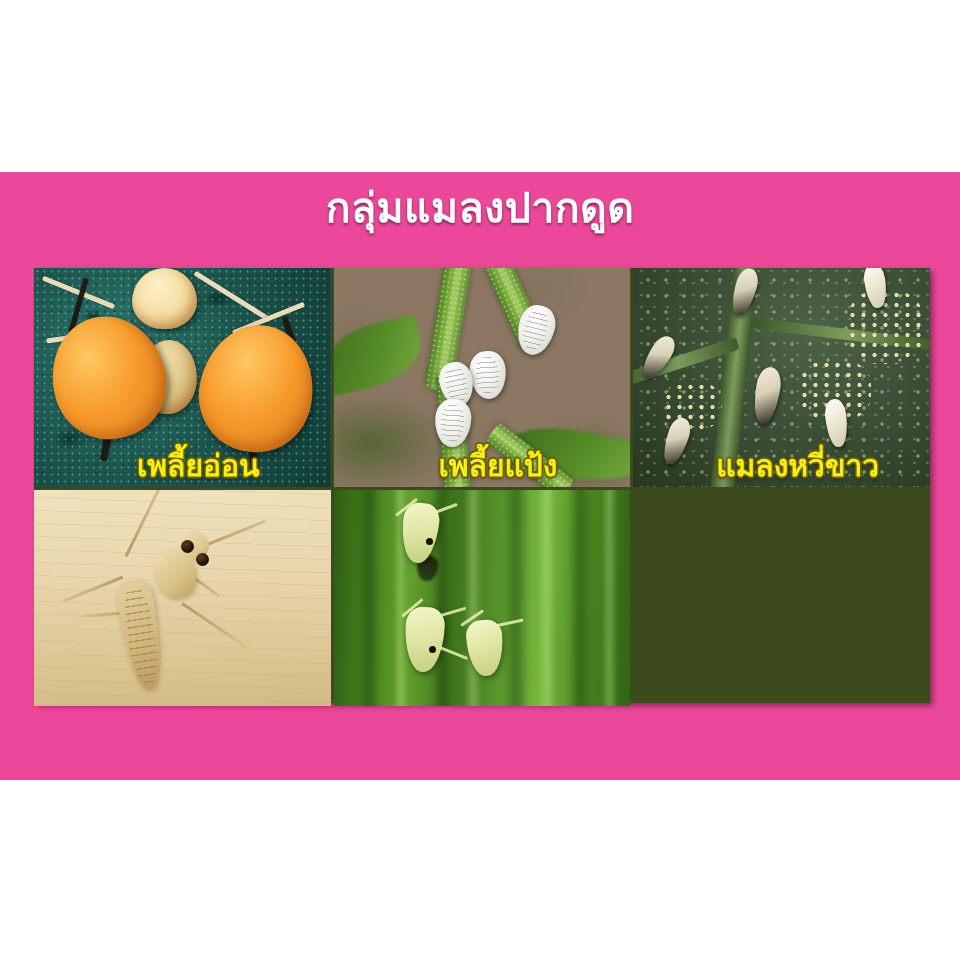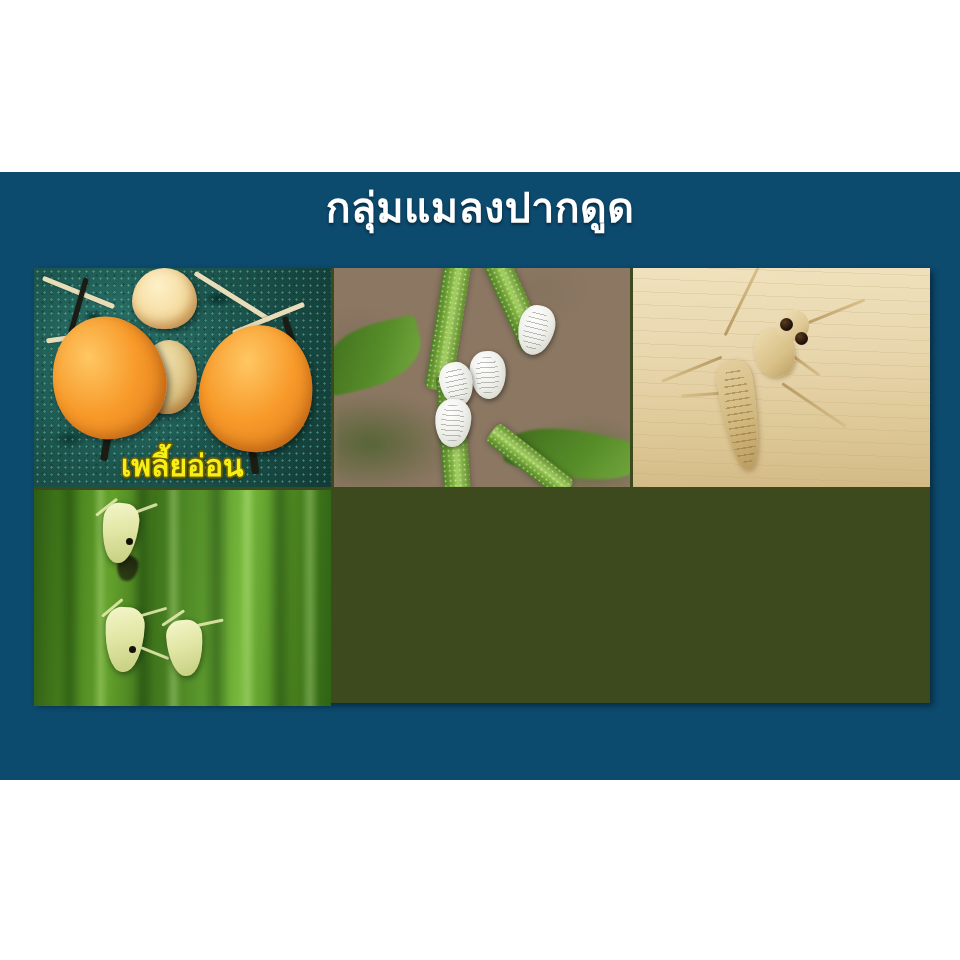--- a/index.html
+++ b/index.html
@@ -22,21 +22,21 @@
     background: #ffffff;
   }
 
   
   .poster {
     position: absolute;
     left: 0;
     top: 172px;
     width: 960px;
     height: 608px;
-    background: #0c4a6e;
+    background: #ec4899;
   }
 
   .poster-title {
     position: absolute;
     left: 0;
     top: 14px;
     width: 960px;
     text-align: center;
     color: #ffffff;
     font-size: 41px;
@@ -77,20 +77,21 @@
     font-size: 30px;
     font-weight: bold;
     line-height: 1.15;
     text-shadow:
        1.6px 0 0 #6b5d00, -1.6px 0 0 #6b5d00,
        0 1.6px 0 #6b5d00, 0 -1.6px 0 #6b5d00,
        1.2px 1.2px 0 #6b5d00, -1.2px 1.2px 0 #6b5d00,
        1.2px -1.2px 0 #6b5d00, -1.2px -1.2px 0 #6b5d00,
        0 2px 4px rgba(0,0,0,0.55);
     font-family: "DejaVu Sans", "Liberation Sans", sans-serif;
+    padding-left: 16px;
   }
 
   .art { position: absolute; inset: 0; }
 
   
   .art-aphid {
     background:
       radial-gradient(ellipse 16px 10px at 20% 22%, #0d3a33 0%, transparent 70%),
       radial-gradient(ellipse 22px 13px at 62% 14%, #07302a 0%, transparent 70%),
       radial-gradient(ellipse 20px 14px at 86% 60%, #0a3630 0%, transparent 70%),
@@ -374,23 +375,42 @@
           <div class="mleaf" style="left:58%;top:74%;width:46%;height:22%;transform:rotate(12deg);"></div>
           <div class="stem" style="left:34%;top:-6%;width:9%;height:62%;transform:rotate(9deg);"></div>
           <div class="stem" style="left:56%;top:-8%;width:9%;height:46%;transform:rotate(-24deg);"></div>
           <div class="stem" style="left:36%;top:48%;width:9%;height:58%;transform:rotate(-4deg);"></div>
           <div class="stem" style="left:62%;top:66%;width:8%;height:44%;transform:rotate(-52deg);"></div>
           <div class="mbug" style="left:62%;top:17%;width:12%;height:23%;transform:rotate(14deg);"></div>
           <div class="mbug" style="left:46%;top:38%;width:12%;height:22%;transform:rotate(-4deg);"></div>
           <div class="mbug" style="left:36%;top:43%;width:11%;height:20%;transform:rotate(-12deg);"></div>
           <div class="mbug" style="left:34%;top:60%;width:12%;height:22%;transform:rotate(4deg);"></div>
         </div>
+        <div class="cell-caption">เพลี้ยแป้ง</div>
       </div>
 
 
+      <div class="cell">
+        <div class="art art-wf">
+          <div class="nymphs"></div>
+          <div class="wf-vein" style="left:30%;top:-10%;width:8%;height:122%;transform:rotate(6deg);"></div>
+          <div class="wf-vein" style="left:-6%;top:40%;width:42%;height:6%;transform:rotate(-18deg);"></div>
+          <div class="wf-vein" style="left:40%;top:28%;width:64%;height:5%;transform:rotate(7deg);"></div>
+          <div class="nymph-patch" style="left:72%;top:10%;width:26%;height:34%;"></div>
+          <div class="nymph-patch" style="left:56%;top:42%;width:24%;height:28%;"></div>
+          <div class="nymph-patch" style="left:10%;top:52%;width:20%;height:22%;"></div>
+          <div class="wfly wfly-dark" style="left:34%;top:0%;width:7%;height:22%;transform:rotate(16deg);"></div>
+          <div class="wfly" style="left:78%;top:-2%;width:7%;height:20%;transform:rotate(-8deg);"></div>
+          <div class="wfly wfly-dark" style="left:5%;top:30%;width:7%;height:21%;transform:rotate(32deg);"></div>
+          <div class="wfly wfly-dark" style="left:41%;top:45%;width:8%;height:26%;transform:rotate(9deg);"></div>
+          <div class="wfly" style="left:65%;top:60%;width:7%;height:22%;transform:rotate(-6deg);"></div>
+          <div class="wfly wfly-dark" style="left:11%;top:68%;width:7%;height:22%;transform:rotate(18deg);"></div>
+        </div>
+        <div class="cell-caption">แมลงหวี่ขาว</div>
+      </div>
 
       <div class="cell">
         <div class="art art-thrips">
           <div class="paper-lines"></div>
           <div class="antenna" style="left:31%;top:30%;width:26%;height:3px;transform:rotate(-64deg);"></div>
           <div class="antenna" style="left:56%;top:26%;width:24%;height:3px;transform:rotate(-22deg);"></div>
           <div class="thleg" style="left:30%;top:40%;width:22%;height:2.5px;transform:rotate(158deg);"></div>
           <div class="thleg" style="left:52%;top:38%;width:13%;height:3px;transform:rotate(36deg);"></div>
           <div class="thleg" style="left:50%;top:52%;width:26%;height:3px;transform:rotate(34deg);"></div>
           <div class="thleg" style="left:36%;top:56%;width:20%;height:2.5px;transform:rotate(176deg);"></div>

